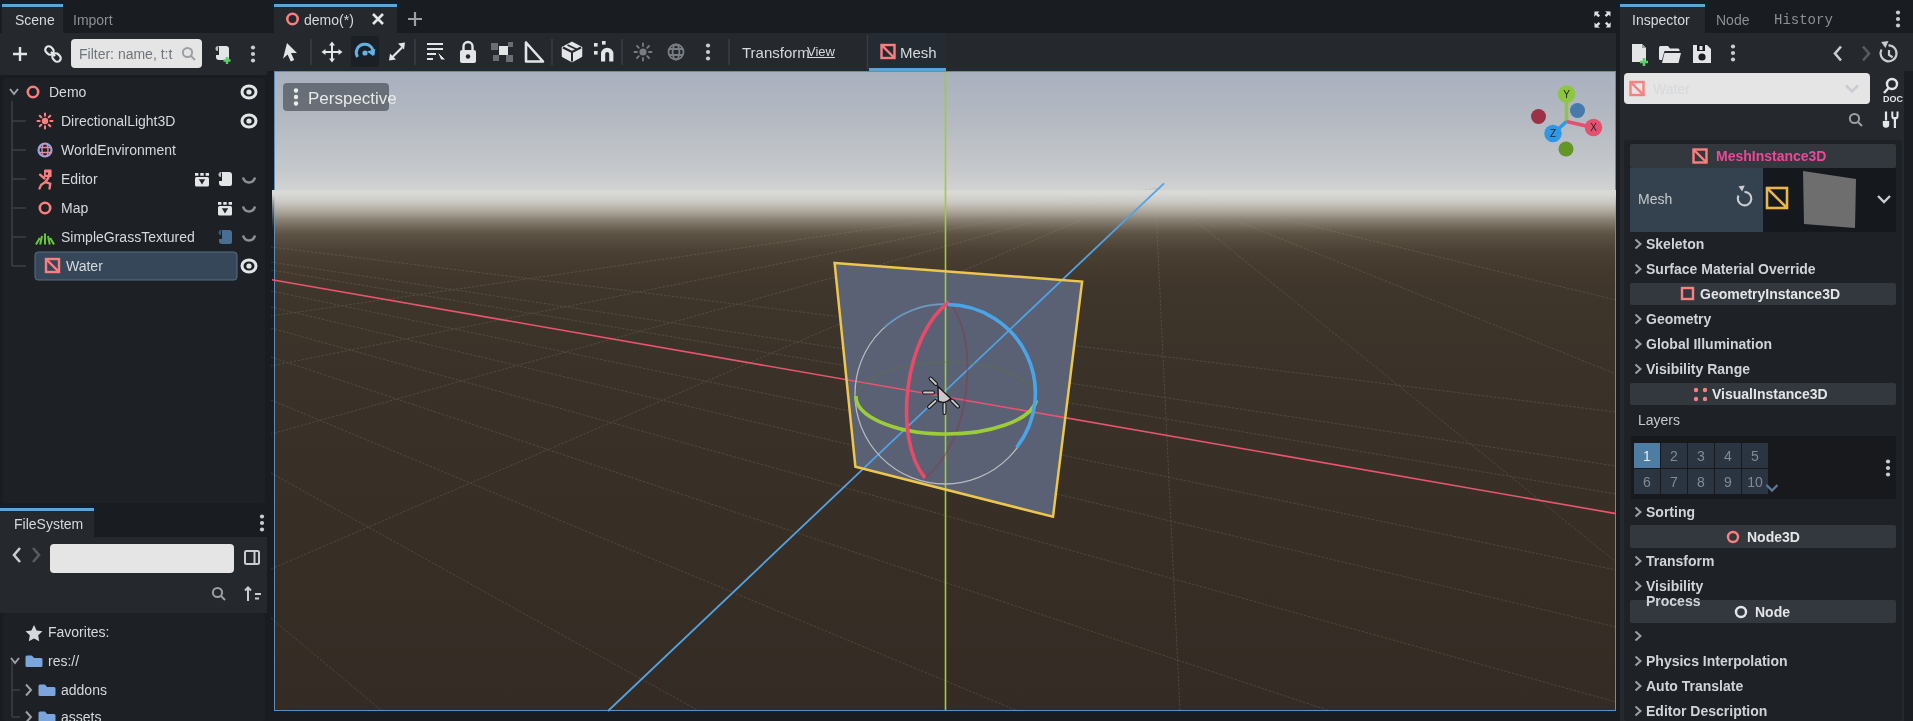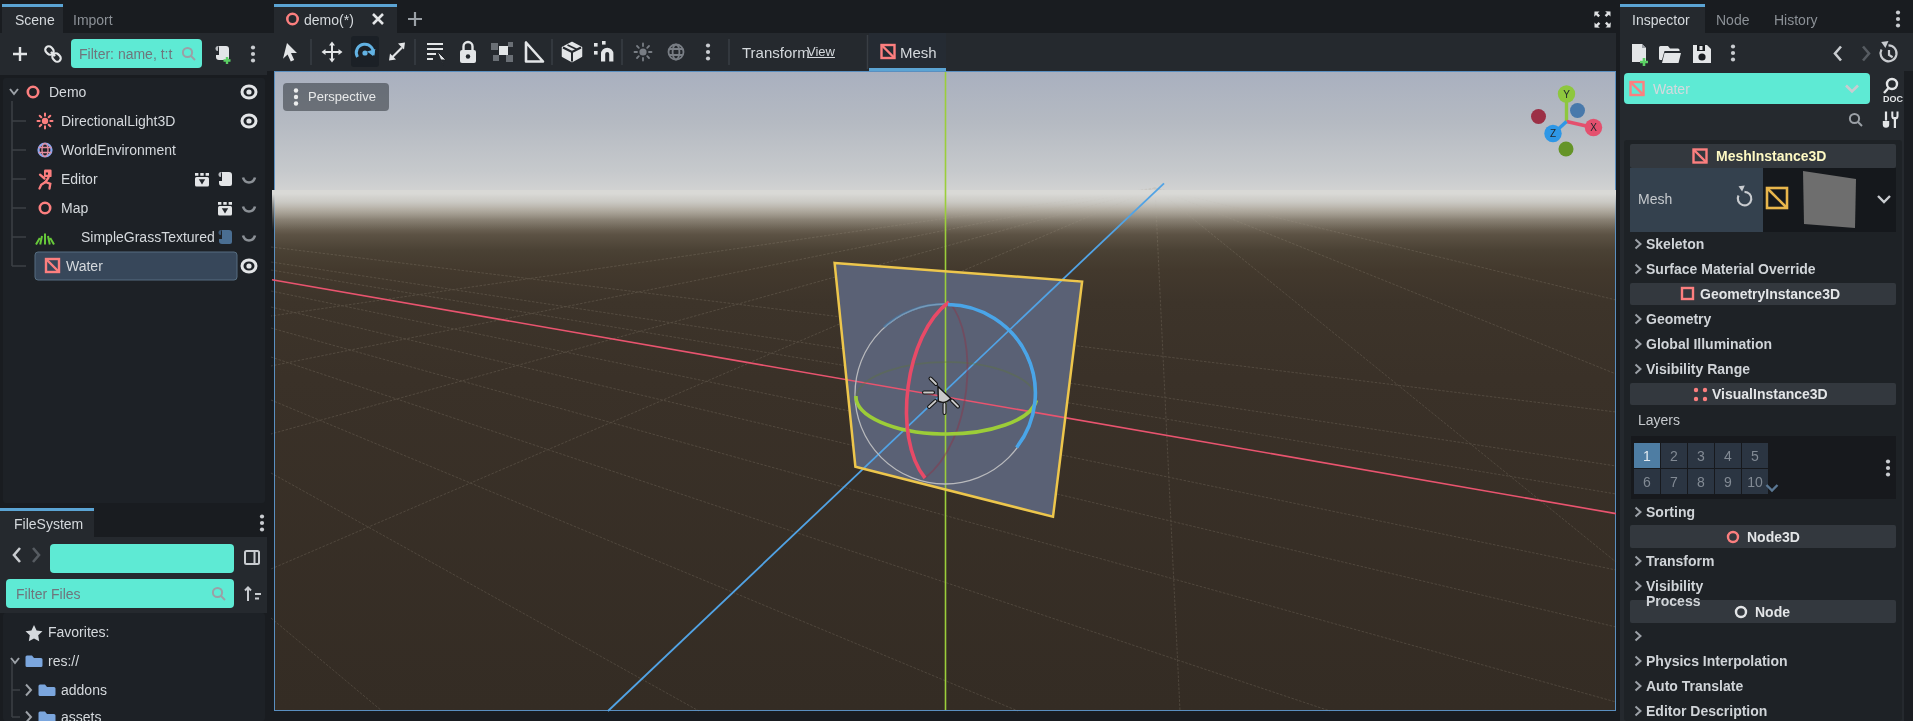--- a/index.html
+++ b/index.html
@@ -7,21 +7,21 @@
     font-family:"Liberation Sans", sans-serif; }
   .abs { position:absolute; }
   #page { position:relative; width:1913px; height:721px; }
   .txt { position:absolute; color:#d5d9dd; font-size:14px; line-height:1; white-space:nowrap; }
   .dim { color:#8b9096; }
   .bold { font-weight:bold; }
   .panel { position:absolute; background:#1d2126; border-radius:3px; }
   .tabactive { position:absolute; background:#25292e; }
   .tabline { position:absolute; background:#5ba4d4; height:3px; }
   .toolbar { position:absolute; background:#25292e; }
-  .input { position:absolute; background:#5eead4; border-radius:4px; color:#6f757c; font-size:14px; }
+  .input { position:absolute; background:#e5e5e5; border-radius:4px; color:#6f757c; font-size:14px; }
   svg { position:absolute; overflow:visible; }
 </style>
 </head>
 <body>
 <div id="page">
 
   <div id="leftdock" class="abs" style="left:0;top:0;width:267px;height:721px;background:#191c20;"></div>
 
   <div class="tabline" style="left:2px;top:4px;width:61px;"></div>
   <div class="tabactive" style="left:2px;top:7px;width:61px;height:26px;"></div>
@@ -95,21 +95,21 @@
     <g stroke="#fc7f7f" stroke-width="2.4" fill="none">
       <rect x="46" y="259" width="13" height="13"></rect>
       <path d="M46 259 L59 272"></path>
     </g>
   </svg>
   <div class="txt" style="left:49px;top:85px;">Demo</div>
   <div class="txt" style="left:61px;top:114px;">DirectionalLight3D</div>
   <div class="txt" style="left:61px;top:143px;">WorldEnvironment</div>
   <div class="txt" style="left:61px;top:172px;">Editor</div>
   <div class="txt" style="left:61px;top:201px;">Map</div>
-  <div class="txt" style="left:61px;top:230px;margin-left:20px;">SimpleGrassTextured</div>
+  <div class="txt" style="left:61px;top:230px;">SimpleGrassTextured</div>
   <div class="txt" style="left:66px;top:259px;">Water</div>
   <svg style="left:0;top:0;" width="267" height="510" viewBox="0 0 267 510">
     <defs>
       <g id="eye">
         <ellipse cx="0" cy="0" rx="7" ry="6.1" stroke="#e3e5e7" stroke-width="3" fill="none"></ellipse>
         <circle cx="0" cy="0" r="2.6" fill="#e3e5e7"></circle>
       </g>
       <g id="clap">
         <rect x="-7" y="-3" width="14" height="9.5" rx="1.5" fill="#e3e5e7"></rect>
         <path d="M-7 -7 h3.4 v2.8 h-3.4 z M-1.7 -7 h3.4 v2.8 h-3.4 z M3.6 -7 h3.4 v2.8 h-3.4 z" fill="#e3e5e7"></path>
@@ -136,21 +136,20 @@
       </g>
     <path d="M221 230 q-2.5 0 -2.5 2.5 q0 2.5 2.5 2.5 z" fill="#3a5878"></path>
     <use href="#chev" x="249" y="238"></use>
   </svg>
 
   <div class="tabline" style="left:0;top:508px;width:94px;"></div>
   <div class="tabactive" style="left:0;top:511px;width:94px;height:26px;"></div>
   <div class="txt" style="left:14px;top:517px;">FileSystem</div>
   <div class="toolbar" style="left:0;top:537px;width:267px;height:76px;"></div>
   <div class="input" style="left:50px;top:544px;width:184px;height:29px;"></div>
-  <div class="input" style="left:6px;top:579px;width:228px;height:29px;padding:7px 10px;">Filter Files</div>
   <div class="panel" id="fstree" style="left:3px;top:613px;width:262px;height:108px;"></div>
   <svg style="left:0;top:508px;" width="267" height="213" viewBox="0 0 267 213">
     <defs>
       <g id="folder">
           <path d="M-7 -5.5 h5 l2 2.5 h7 q1.5 0 1.5 1.5 v6 q0 1.5 -1.5 1.5 h-14 q-1.5 0 -1.5 -1.5 v-8.5 q0 -1.5 1.5 -1.5 z" fill="#7ba6dd"></path>
         </g>
     </defs>
     <use href="#dots3" x="262" y="15"></use>
     <path d="M20 40 l-6 7 l6 7" stroke="#c9ccd0" stroke-width="2.6" fill="none"></path>
     <path d="M33 40 l6 7 l-6 7" stroke="#565b61" stroke-width="2.6" fill="none"></path>
@@ -361,36 +360,36 @@
       <circle cx="1294.5" cy="22" r="8.7" fill="#8ec73e"></circle>
       <text x="1294.5" y="25.5">Y</text>
       <circle cx="1321.5" cy="55.5" r="8.7" fill="#e4506e"></circle>
       <text x="1321.5" y="59">X</text>
       <circle cx="1281" cy="61.5" r="8.7" fill="#2e97e6"></circle>
       <text x="1281" y="65">Z</text>
     </g>
   </svg>
 
   <div class="abs" style="left:283px;top:83px;width:106px;height:28px;background:rgba(47,52,59,0.55);border-radius:4px;"></div>
-  <div class="txt" style="left:308px;top:90px;font-size:13px;color:#e8e9ea;">Perspective</div>
+  <div class="txt" style="left:308px;top:90px;font-size:17px;color:#e8e9ea;">Perspective</div>
   <svg style="left:283px;top:83px;" width="30" height="28" viewBox="0 0 30 28">
     <g fill="#eceded">
         <circle cx="13" cy="7.5" r="2.2"></circle>
         <circle cx="13" cy="14" r="2.2"></circle>
         <circle cx="13" cy="20.5" r="2.2"></circle>
       </g>
   </svg>
 
   <div id="rightdock" class="abs" style="left:1616px;top:0;width:297px;height:721px;background:#191c20;"></div>
   <div class="abs" style="left:1620px;top:33px;width:284px;height:688px;background:#25292e;"></div>
   <div class="tabline" style="left:1620px;top:4px;width:85px;"></div>
   <div class="tabactive" style="left:1620px;top:7px;width:85px;height:26px;"></div>
   <div class="txt" style="left:1632px;top:13px;">Inspector</div>
   <div class="txt dim" style="left:1716px;top:13px;">Node</div>
-  <div class="txt dim" style="left:1774px;top:13px;">History</div>
+  <div class="txt dim" style="left:1774px;top:13px;font-family:Liberation Mono, monospace;">History</div>
   <div class="toolbar" style="left:1620px;top:33px;width:293px;height:38px;"></div>
 
   <div class="input" style="left:1624px;top:73px;width:246px;height:31px;"></div>
   <div class="txt" style="left:1653px;top:82px;">Water</div>
 
 
   <svg style="left:1620px;top:0;" width="293" height="140" viewBox="0 0 293 140">
     <use href="#dots3" x="278" y="19"></use>
 
     <g>
@@ -431,21 +430,21 @@
       <path d="M266 111.5 v9"></path>
       <path d="M262.8 121 h6.4 v3.5 a3.2 3.2 0 0 1 -6.4 0 z" fill="#e3e5e7" stroke="none"></path>
       <path d="M272.3 111.5 v4.5 a2.6 2.6 0 0 0 5.2 0 v-4.5" stroke-width="2"></path>
       <path d="M274.9 117 v11"></path>
     </g>
   </svg>
 
   <div class="panel" id="inscontent" style="left:1624px;top:140px;width:278px;height:581px;background:#1e2226;"></div>
   <div class="abs" style="left:1904px;top:71px;width:9px;height:650px;background:#1a1d21;"></div>
   <div class="abs" style="left:1630px;top:144px;width:266px;height:24px;background:#33383e;border-radius:2px;"></div>
-  <div class="txt bold" style="left:1716px;top:149px;color:#fef9c3;">MeshInstance3D</div>
+  <div class="txt bold" style="left:1716px;top:149px;color:#ec4899;">MeshInstance3D</div>
   <div class="abs" style="left:1630px;top:168px;width:133px;height:64px;background:#34414e;"></div>
   <div class="abs" style="left:1763px;top:168px;width:133px;height:64px;background:#15181c;"></div>
   <div class="txt" style="left:1638px;top:192px;color:#c5c9cd;">Mesh</div>
   <svg style="left:1620px;top:140px;" width="293" height="581" viewBox="0 0 293 581">
     <use href="#meshicon" x="80" y="16"></use>
 
     <g stroke="#c9ccd0" stroke-width="2.2" fill="none">
       <path d="M118.5 55.5 a6.8 6.8 0 1 0 6 -3.7"></path>
       <path d="M124.8 45.5 l-6.3 0.8 3.6 5.2 z" fill="#c9ccd0" stroke="none"></path>
     </g>

